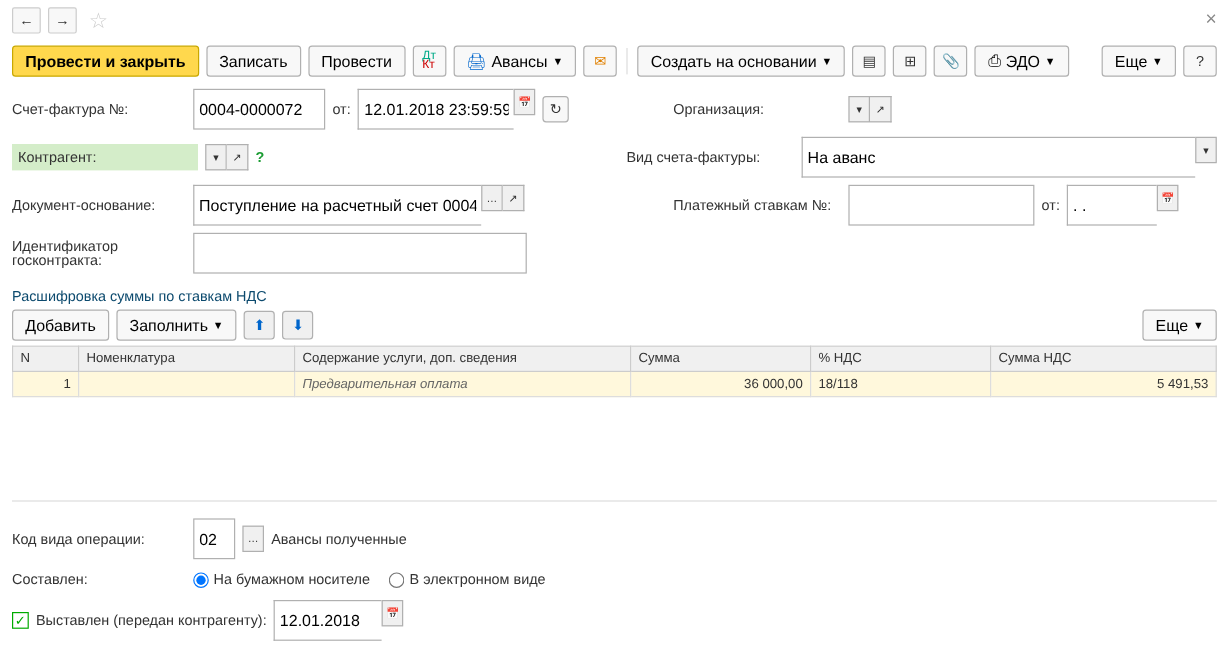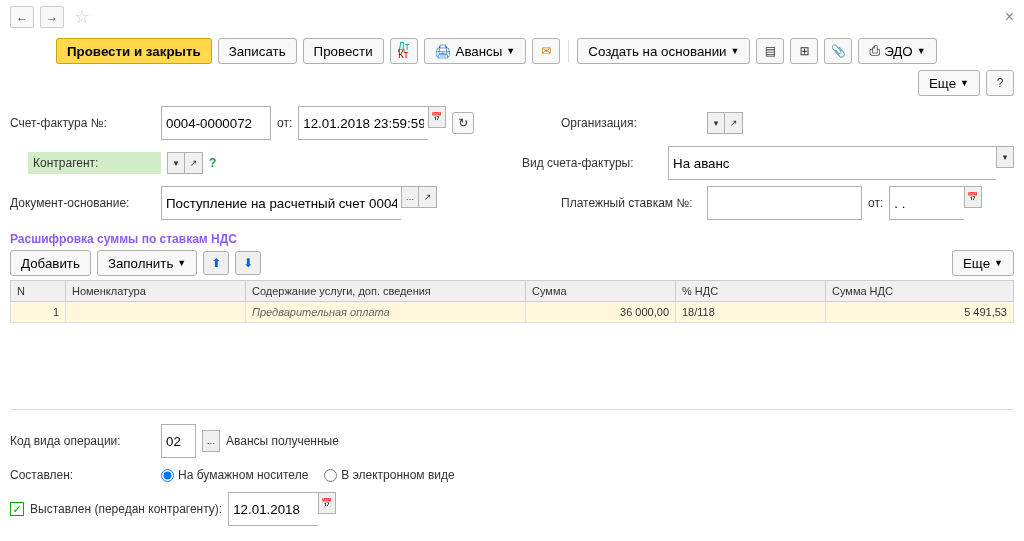--- a/index.html
+++ b/index.html
@@ -2,21 +2,21 @@
 <html><head>
 <meta charset="utf-8">
 <style>
 * { box-sizing: border-box; margin: 0; padding: 0; }
 body { font-family: Arial, sans-serif; font-size: 12px; color: #333; background: #fff; width: 1024px; }
 .header { display: flex; align-items: center; padding: 6px 10px; gap: 6px; }
 .nav-btn { width: 24px; height: 22px; border: 1px solid #ccc; background: #f8f8f8; display: inline-flex; align-items: center; justify-content: center; cursor: pointer; border-radius: 2px; }
 .star { font-size: 18px; color: #ccc; margin: 0 4px; }
 .title { font-size: 16px; font-weight: bold; }
 .close-x { margin-left: auto; font-size: 16px; cursor: pointer; color: #888; }
-.toolbar { display: flex; align-items: center; padding: 4px 10px; gap: 6px; flex-wrap: wrap; margin-left: 46px; }
+.toolbar { display: flex; align-items: center; padding: 4px 10px; gap: 6px; flex-wrap: wrap; }
 .btn { height: 26px; padding: 0 10px; border: 1px solid #b0b0b0; background: #f8f8f8; border-radius: 3px; display: inline-flex; align-items: center; gap: 4px; cursor: pointer; }
 .btn.primary { background: #ffd84d; border-color: #c9a800; font-weight: bold; }
 .btn .caret { font-size: 9px; }
 .icon-btn { width: 28px; height: 26px; border: 1px solid #b0b0b0; background: #f8f8f8; border-radius: 3px; display: inline-flex; align-items: center; justify-content: center; cursor: pointer; }
 .sep { width: 1px; height: 22px; background: #ddd; margin: 0 2px; }
 .right { margin-left: auto; display: flex; gap: 6px; }
 .form { padding: 6px 10px; }
 .row { display: flex; align-items: center; gap: 6px; margin-bottom: 6px; }
 .col-l { width: 545px; display: flex; align-items: center; gap: 6px; }
 .col-r { flex: 1; display: flex; align-items: center; gap: 6px; }
@@ -27,24 +27,24 @@
 .input.w2 { width: 130px; }
 .input.w3 { width: 245px; }
 .input.w4 { width: 240px; }
 .input.w5 { width: 310px; }
 .input.w6 { width: 75px; }
 .input.w7 { width: 35px; }
 .combo { display: flex; }
 .combo .input { border-right: none; }
 .combo-btn { width: 18px; height: 22px; border: 1px solid #b0b0b0; background: #f0f0f0; display: inline-flex; align-items: center; justify-content: center; cursor: pointer; font-size: 9px; }
 .combo-btn + .combo-btn { border-left: none; }
-.highlight-row .label { background: #d4edc9; padding: 3px 5px; width: 133px; height: 22px; display: flex; align-items: center; margin-left: 18px; }
+.highlight-row .label { background: #d4edc9; padding: 3px 5px; width: 155px; height: 22px; display: flex; align-items: center; }
 .highlight-row .input { background: #ffffe0; }
 .help-q { color: #1a9c32; font-weight: bold; cursor: pointer; }
-.section-title { color: #8b5cf6; padding: 6px 0 4px; font-weight: bold; }
+.section-title { color: #0c4a6e; padding: 6px 0 4px; }
 .table-toolbar { display: flex; gap: 6px; align-items: center; margin-bottom: 4px; }
 .arrow-btn { width: 26px; height: 24px; border: 1px solid #b0b0b0; background: #f0f0f0; display: inline-flex; align-items: center; justify-content: center; cursor: pointer; color: #0066cc; border-radius: 3px; }
 table { width: 100%; border-collapse: collapse; }
 th { background: #f0f0f0; border: 1px solid #ccc; padding: 4px 6px; text-align: left; font-weight: normal; font-size: 11px; }
 td { border: 1px solid #ddd; padding: 4px 6px; font-size: 11px; }
 tr.data-row td { background: #fff8dc; }
 td.num { text-align: right; }
 td.italic { font-style: italic; color: #666; }
 .table-area { min-height: 130px; border-bottom: 1px solid #ddd; }
 .totals { display: flex; justify-content: flex-end; gap: 12px; padding: 6px 10px; background: #e8e8e8; margin-top: 4px; }
@@ -161,20 +161,26 @@
       <span class="label-r">Платежный ставкам №:</span>
       <input class="input" style="width: 155px;" value="">
       <span>от:</span>
       <div class="combo">
         <input class="input w6" value=". ." style="">
         <span class="combo-btn">📅</span>
       </div>
     </div>
   </div>
 
+  <div class="row">
+    <div class="col-l">
+      <span class="label" style="line-height:12px">Идентификатор госконтракта:</span>
+      <input class="input" style="width: 278px;">
+    </div>
+  </div>
 
   <div class="section-title">Расшифровка суммы по ставкам НДС</div>
 
   <div class="table-toolbar">
     <button class="btn">Добавить</button>
     <button class="btn">
         <span>Заполнить</span> 
         <span class="caret">▼</span>
       </button>
     <span class="arrow-btn">⬆</span>

